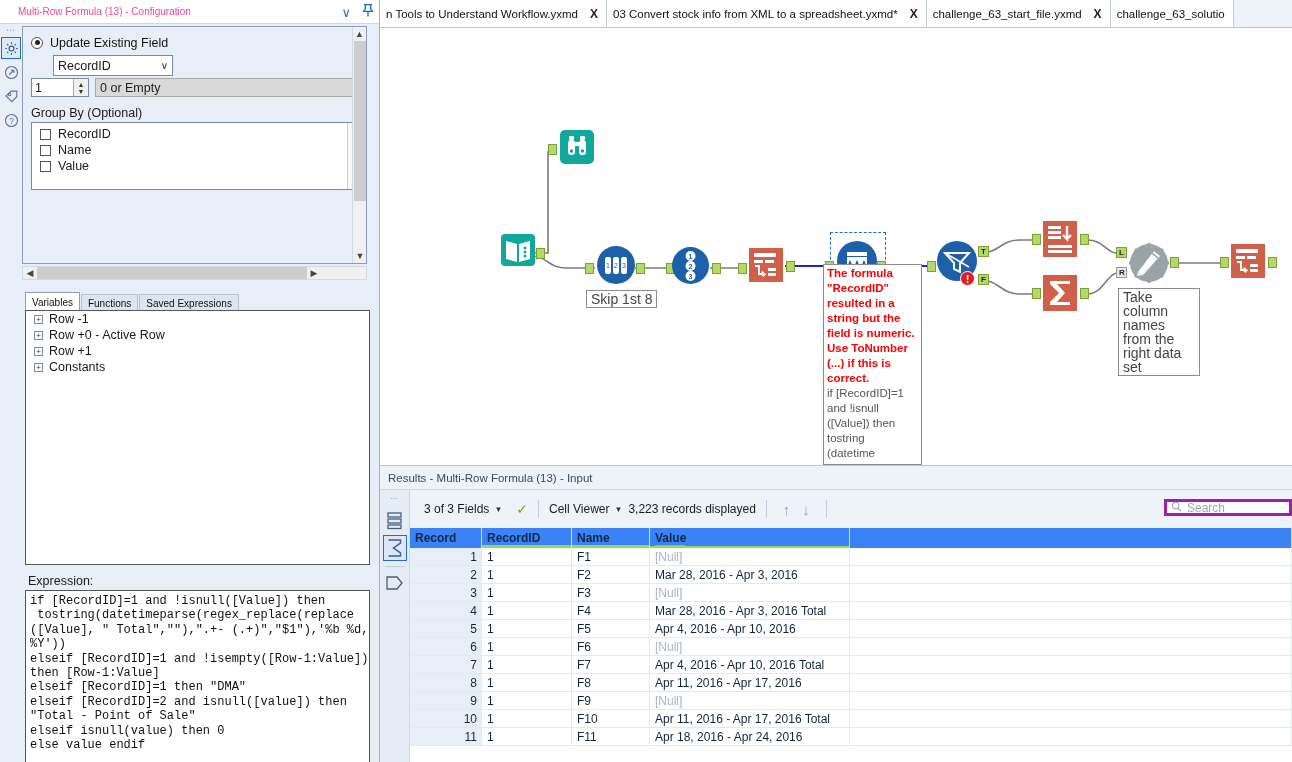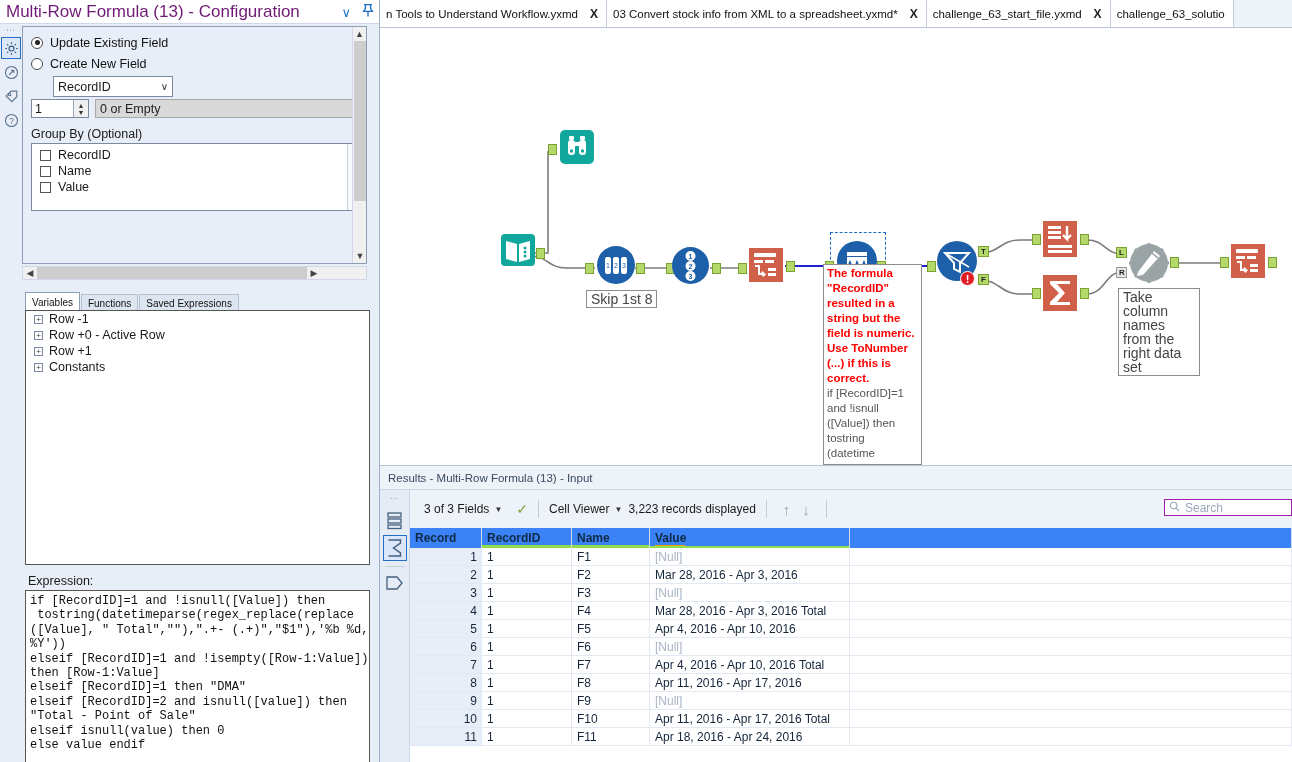--- a/index.html
+++ b/index.html
@@ -19,22 +19,23 @@
     position: absolute; left: 0; top: 0; width: 380px; height: 762px;
     background: #e8eef8;
     border-right: 1px solid #9fb2cc;
   }
   .cfg-titlebar {
     position: relative; height: 24px; background: #ffffff;
     border-bottom: 1px solid #cfd8e6;
     display: flex; align-items: center;
   }
   .cfg-title {
-    font-size: 17px; color: #701a75; padding-left: 6px;
+    font-size: 10px; color: #ec4899; padding-left: 6px;
     white-space: nowrap;
+    margin-left: 12px;
   }
   .cfg-title-icons {
     position: absolute; right: 4px; top: 0; height: 24px;
     display: flex; align-items: center; gap: 10px;
   }
   .chev-down { color: #1f6fc4; font-size: 13px; line-height: 1; }
   .pin-icon { color: #1f6fc4; }
 
   .cfg-body { position: absolute; left: 0; top: 24px; width: 380px; bottom: 0; }
 
@@ -242,21 +243,21 @@
     display: flex; align-items: center; padding-left: 14px;
     font-size: 12px; color: #1a1a1a;
   }
   .tb-item { display: flex; align-items: center; margin-right: 6px; }
   .tb-caret { font-size: 8px; margin-left: 5px; color: #333; }
   .tb-check { color: #7aa132; font-size: 14px; margin-left: 8px; }
   .tb-sep { width: 1px; height: 18px; background: #c2cddd; margin: 0 10px; }
   .tb-arrow { color: #9aa7b8; font-size: 15px; margin: 0 6px; }
   .searchbox {
     position: absolute; right: 0px; top: 9px; width: 128px; height: 17px;
-    background: #fff; border: 1px solid #a21caf;
+    background: #fff; border: 3px solid #a21caf;
     display: flex; align-items: center; padding-left: 4px;
     color: #9aa7b8; font-size: 12px;
   }
   .mag { margin-right: 5px; }
 
   .grid {
     position: absolute; left: 30px; top: 62px; right: 0; bottom: 0;
     background: #fff; overflow: hidden;
   }
   .grid-head { display: flex; height: 20px; background: #3b82f6; }
@@ -335,24 +336,20 @@
       </div>
 
       <div class="cfg-scrollarea">
         <div class="cfg-inner">
 
           <div class="radio-row">
             <span class="radio checked"></span>
             <span class="radio-label">Update Existing Field</span>
           </div>
 
-          <div class="radio-row">
-            <span class="radio"></span>
-            <span class="radio-label">Create New  Field</span>
-          </div>
 
           <div class="field-select">
             <span>RecordID</span>
             <span class="sel-chev">∨</span>
           </div>
 
 
           <div class="row-inputs">
             <div class="spinbox">
               <span class="val">1</span>

